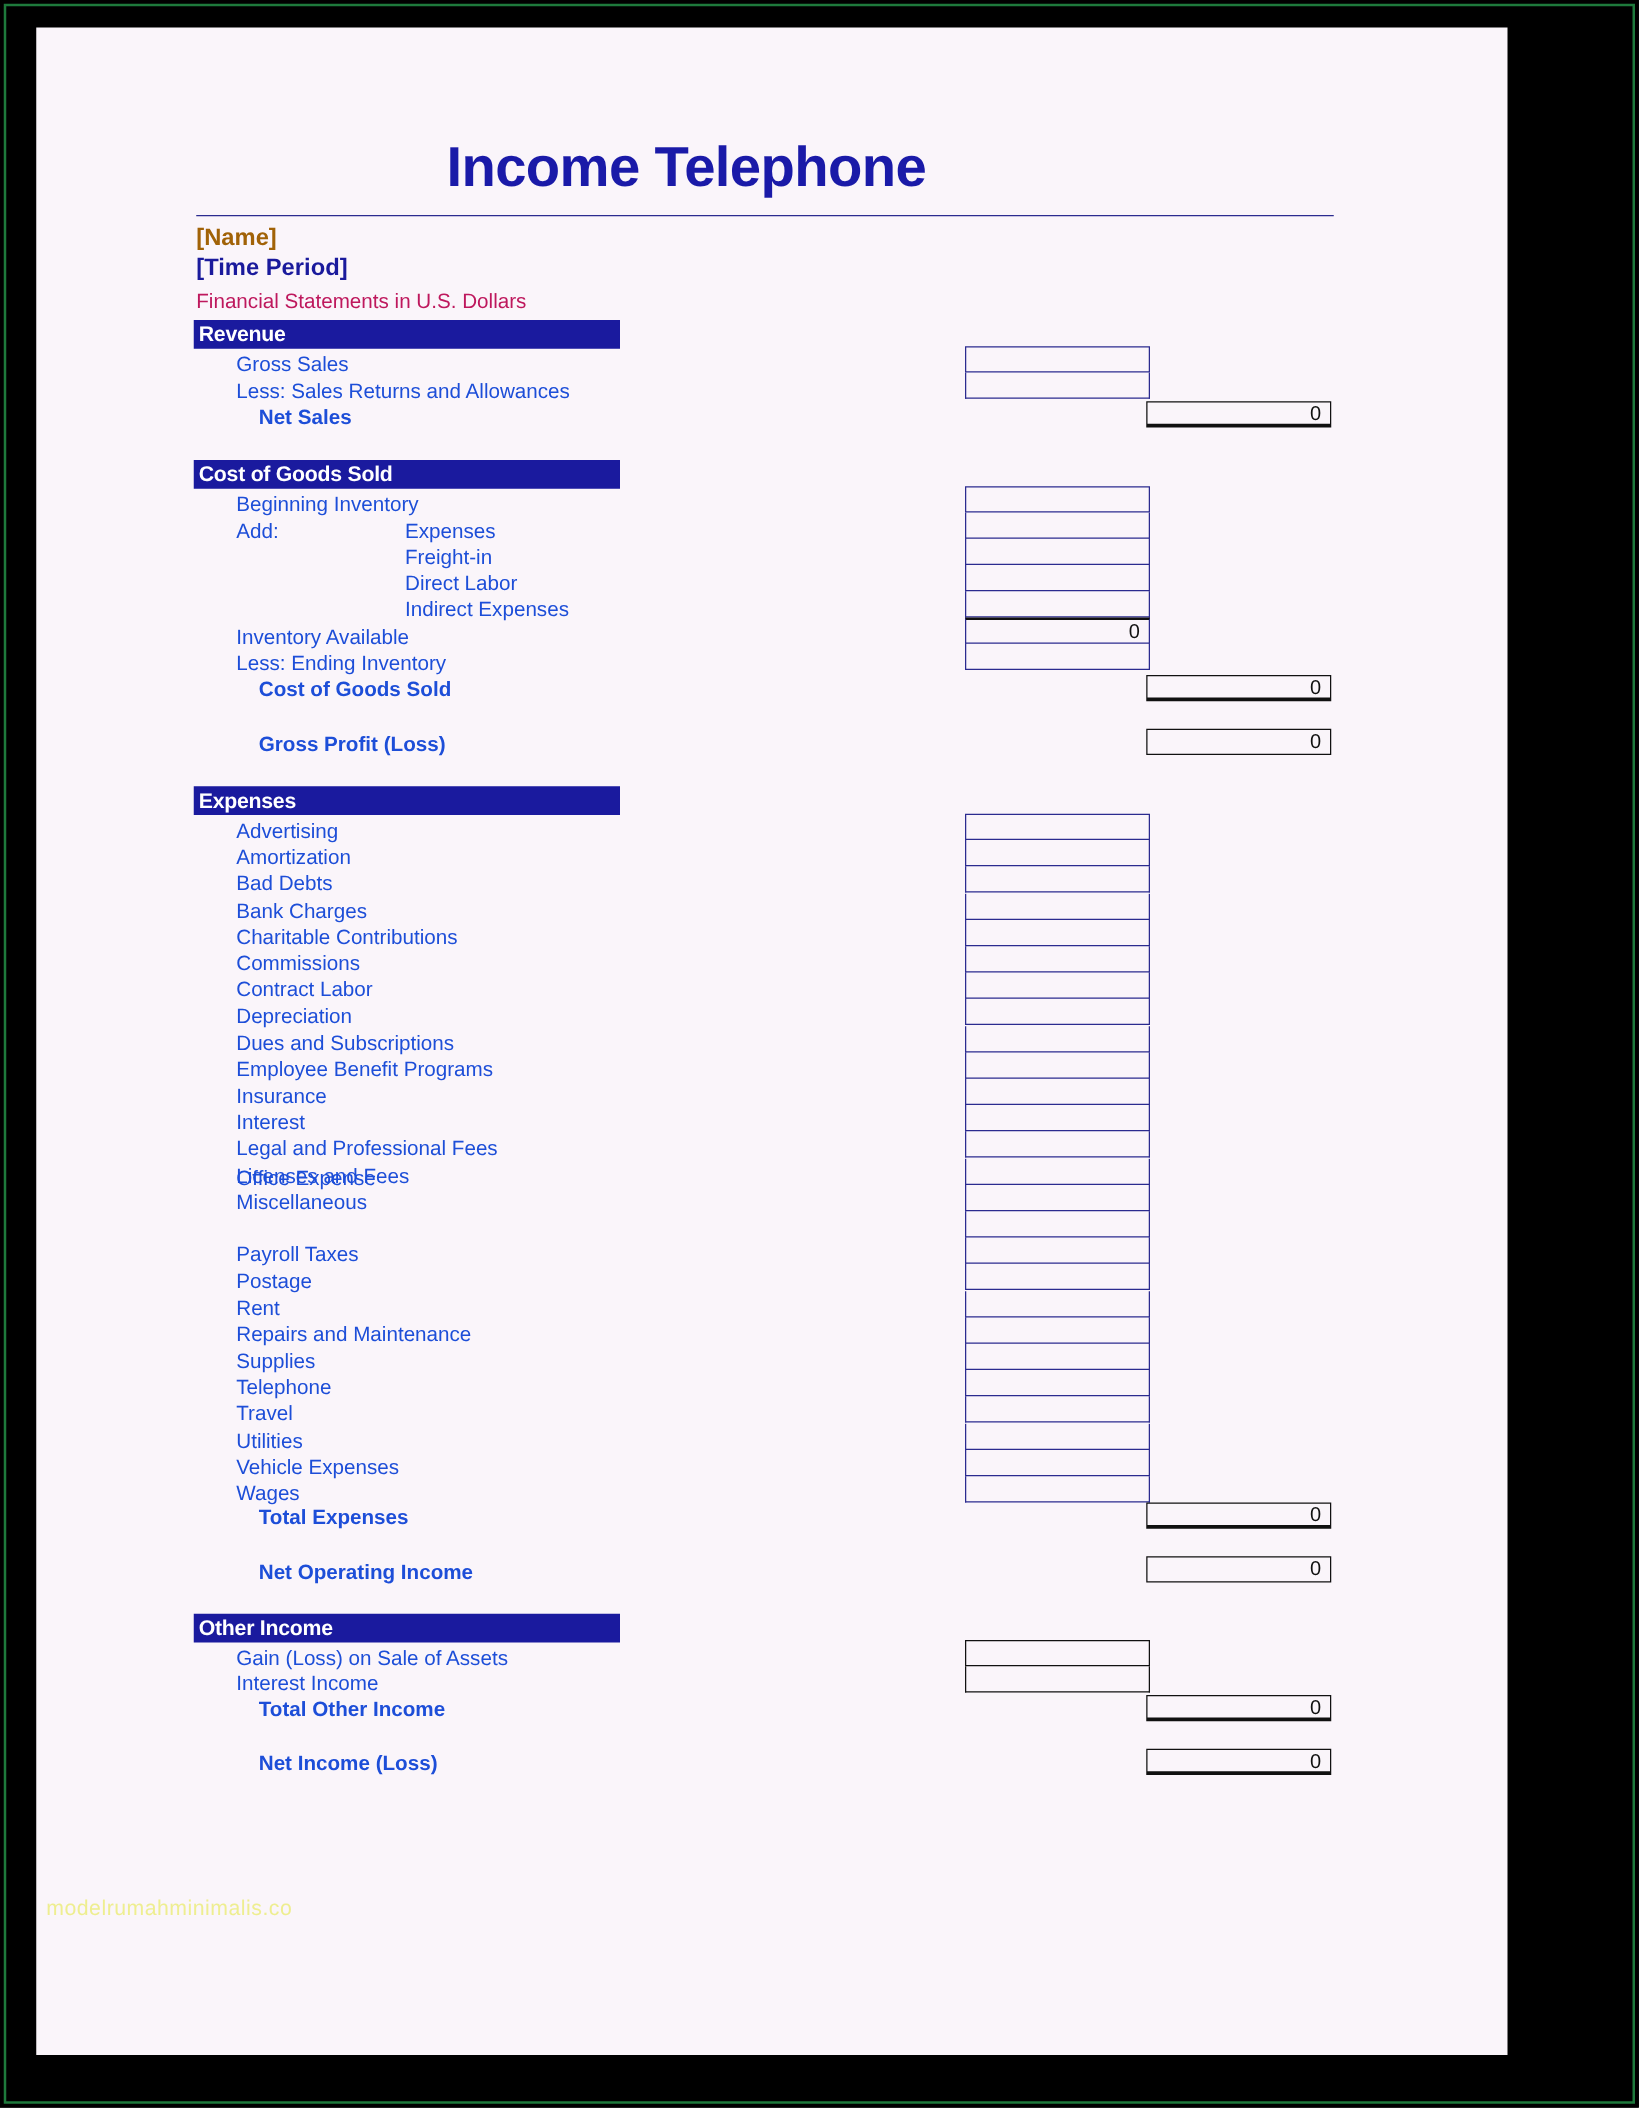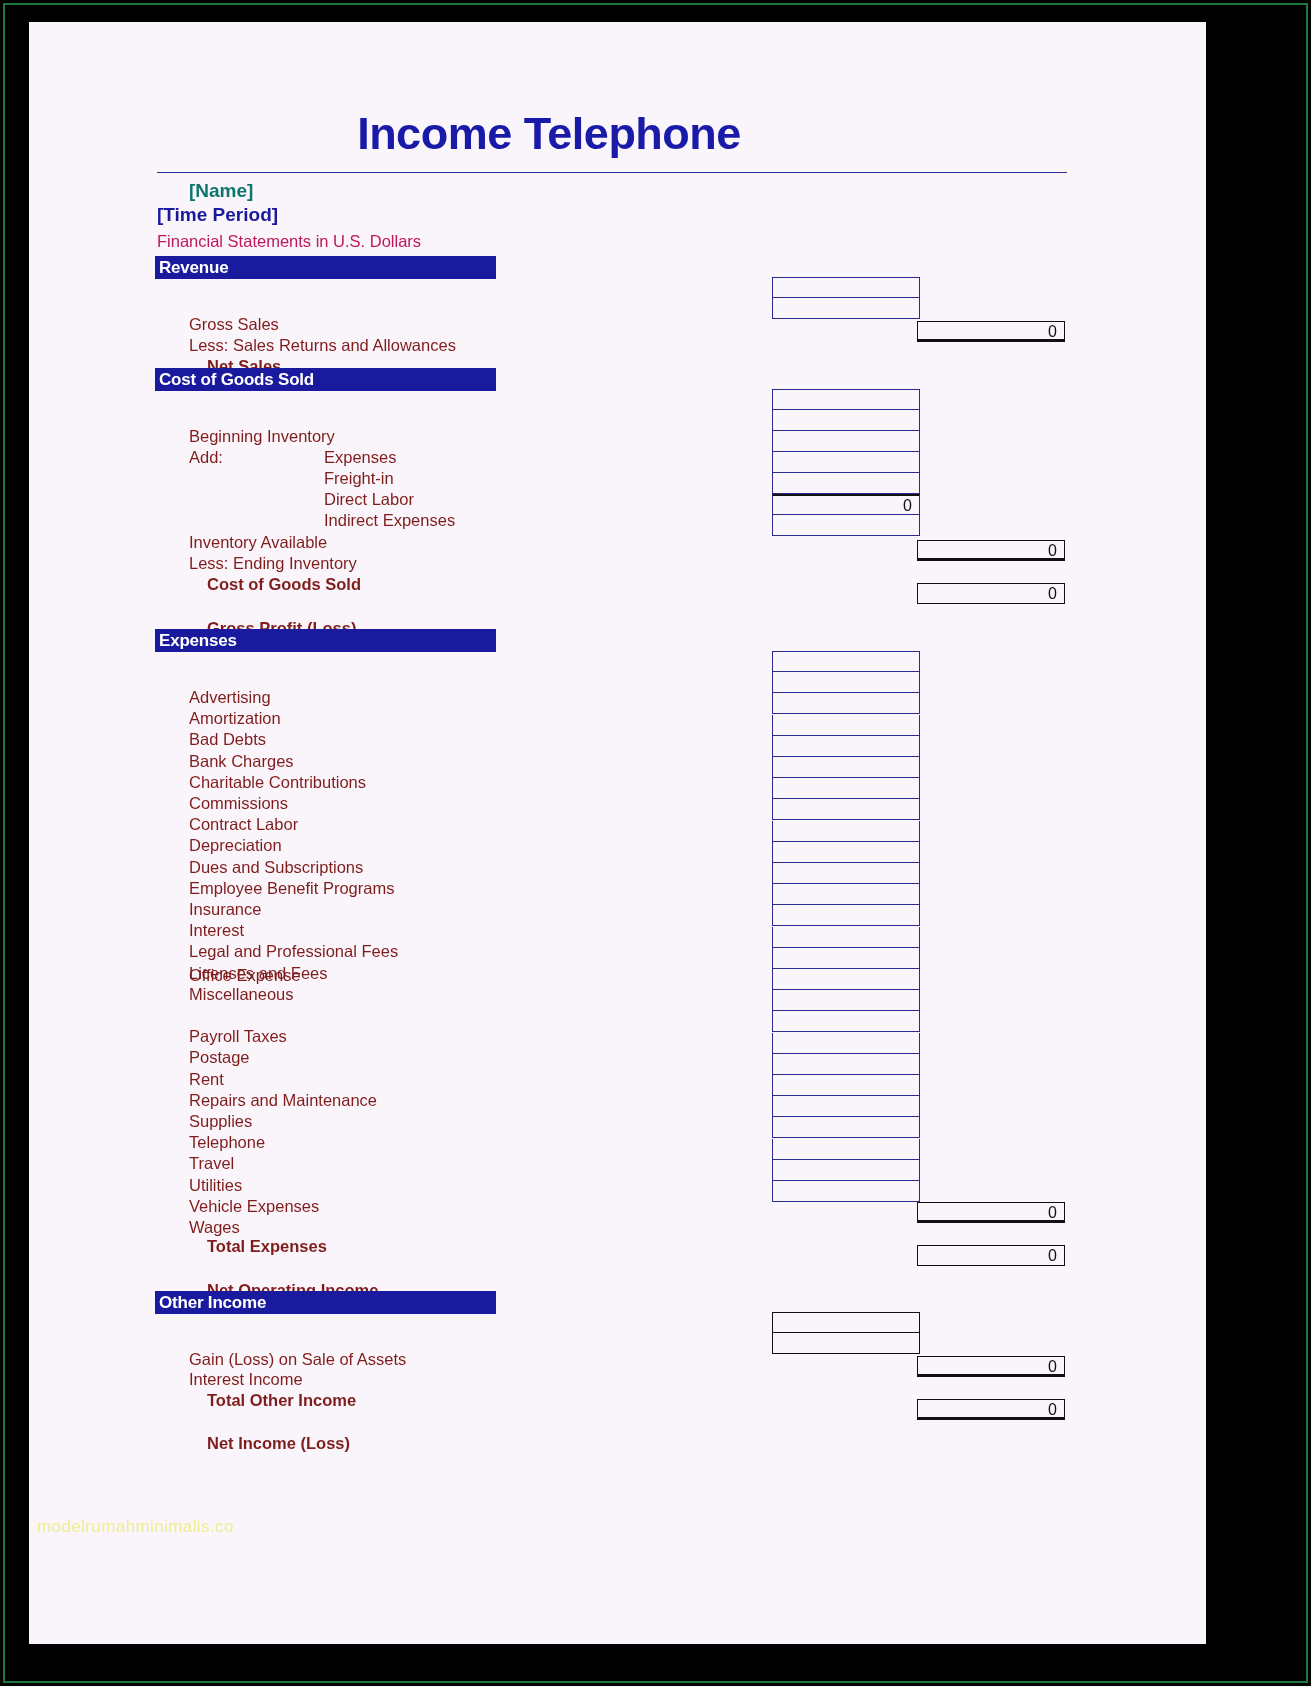--- a/index.html
+++ b/index.html
@@ -56,22 +56,21 @@
     height: 1px;
     background: #2b2b8f;
   }
 
   
   .hdr-name {
     position: absolute;
     left: 128px; top: 158px;
     font-size: 19px;
     font-weight: bold;
-    color: #0f766e;
-    margin-left: 32px;
+    color: #a16207;
   }
   .hdr-period {
     position: absolute;
     left: 128px; top: 182px;
     font-size: 19px;
     font-weight: bold;
     color: #1a1a9c;
   }
   .hdr-sub {
     position: absolute;
@@ -93,24 +92,23 @@
     line-height: 23px;
     padding-left: 4px;
     box-sizing: border-box;
     letter-spacing: -0.2px;
   }
 
   
   .li {
     position: absolute;
     font-size: 16.5px;
-    color: #7f1d1d;
+    color: #1d4ed8;
     white-space: nowrap;
     line-height: 16px;
-    margin-top: 32px;
   }
   .li.bold {
     font-weight: bold;
   }
 
   
   .box {
     position: absolute;
     box-sizing: border-box;
     background: transparent;

